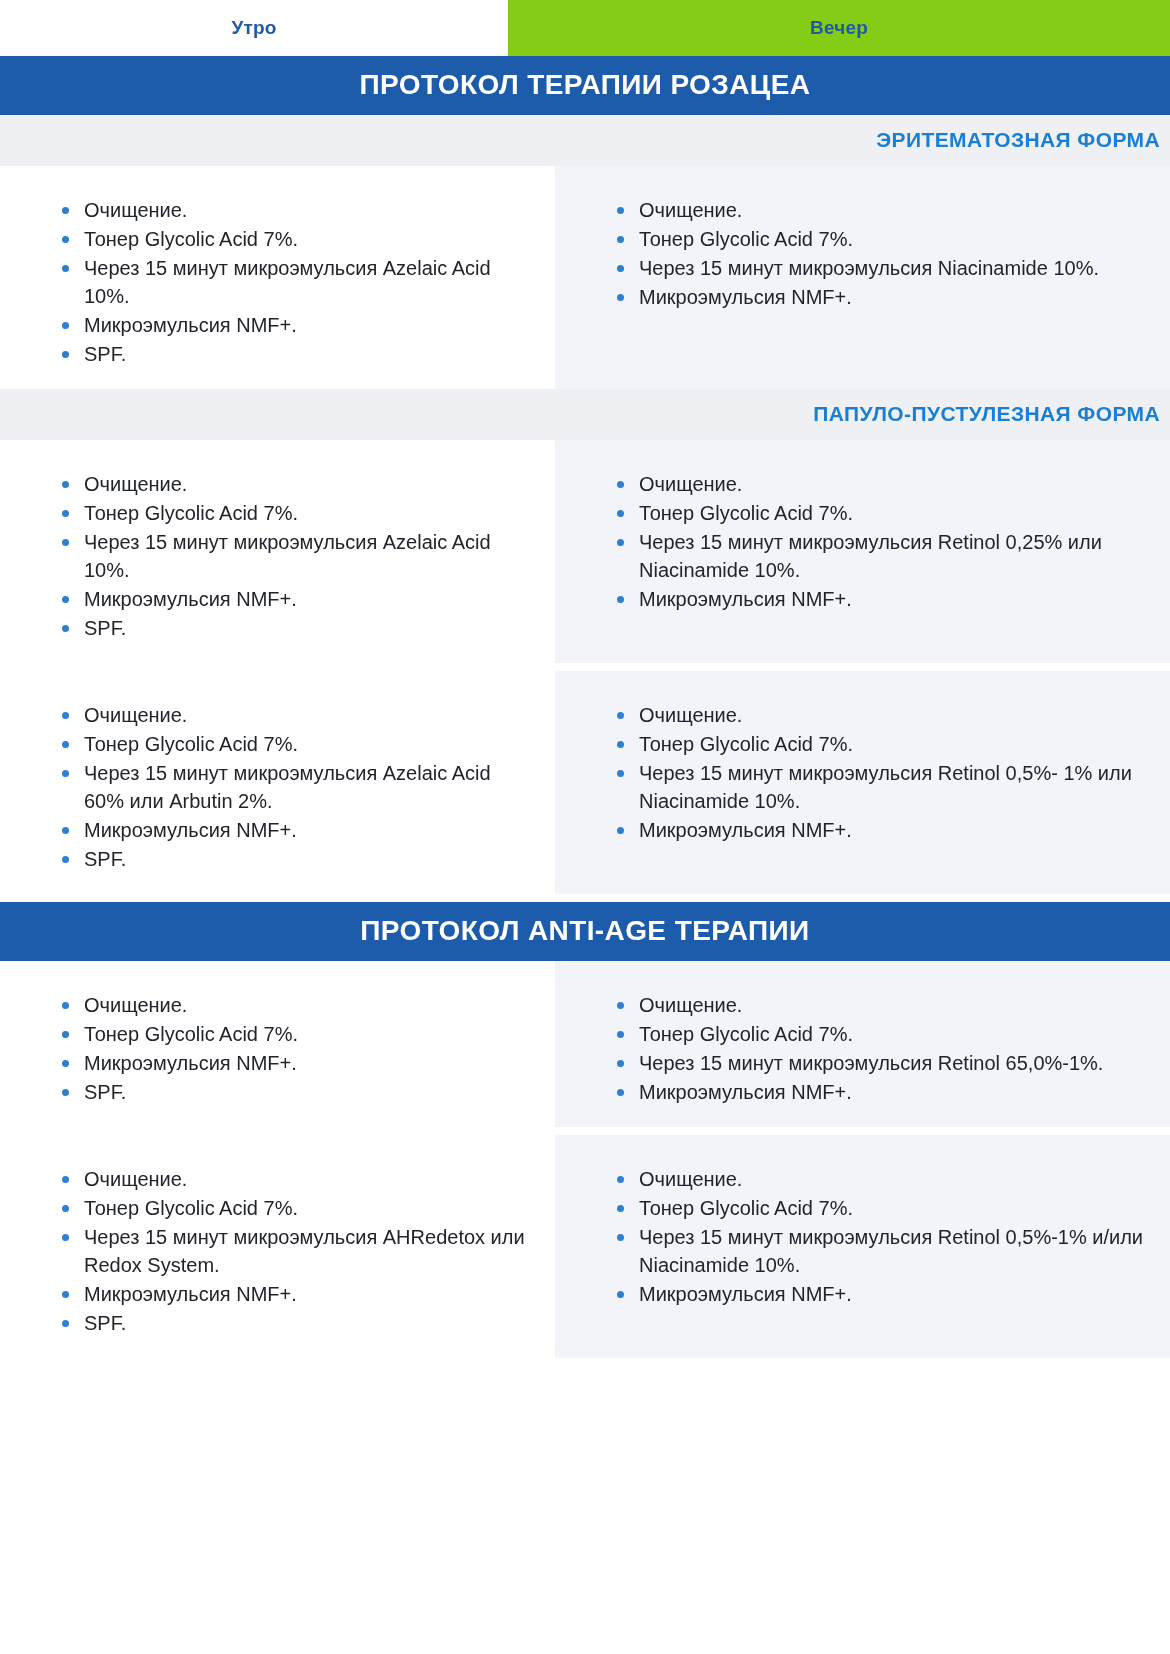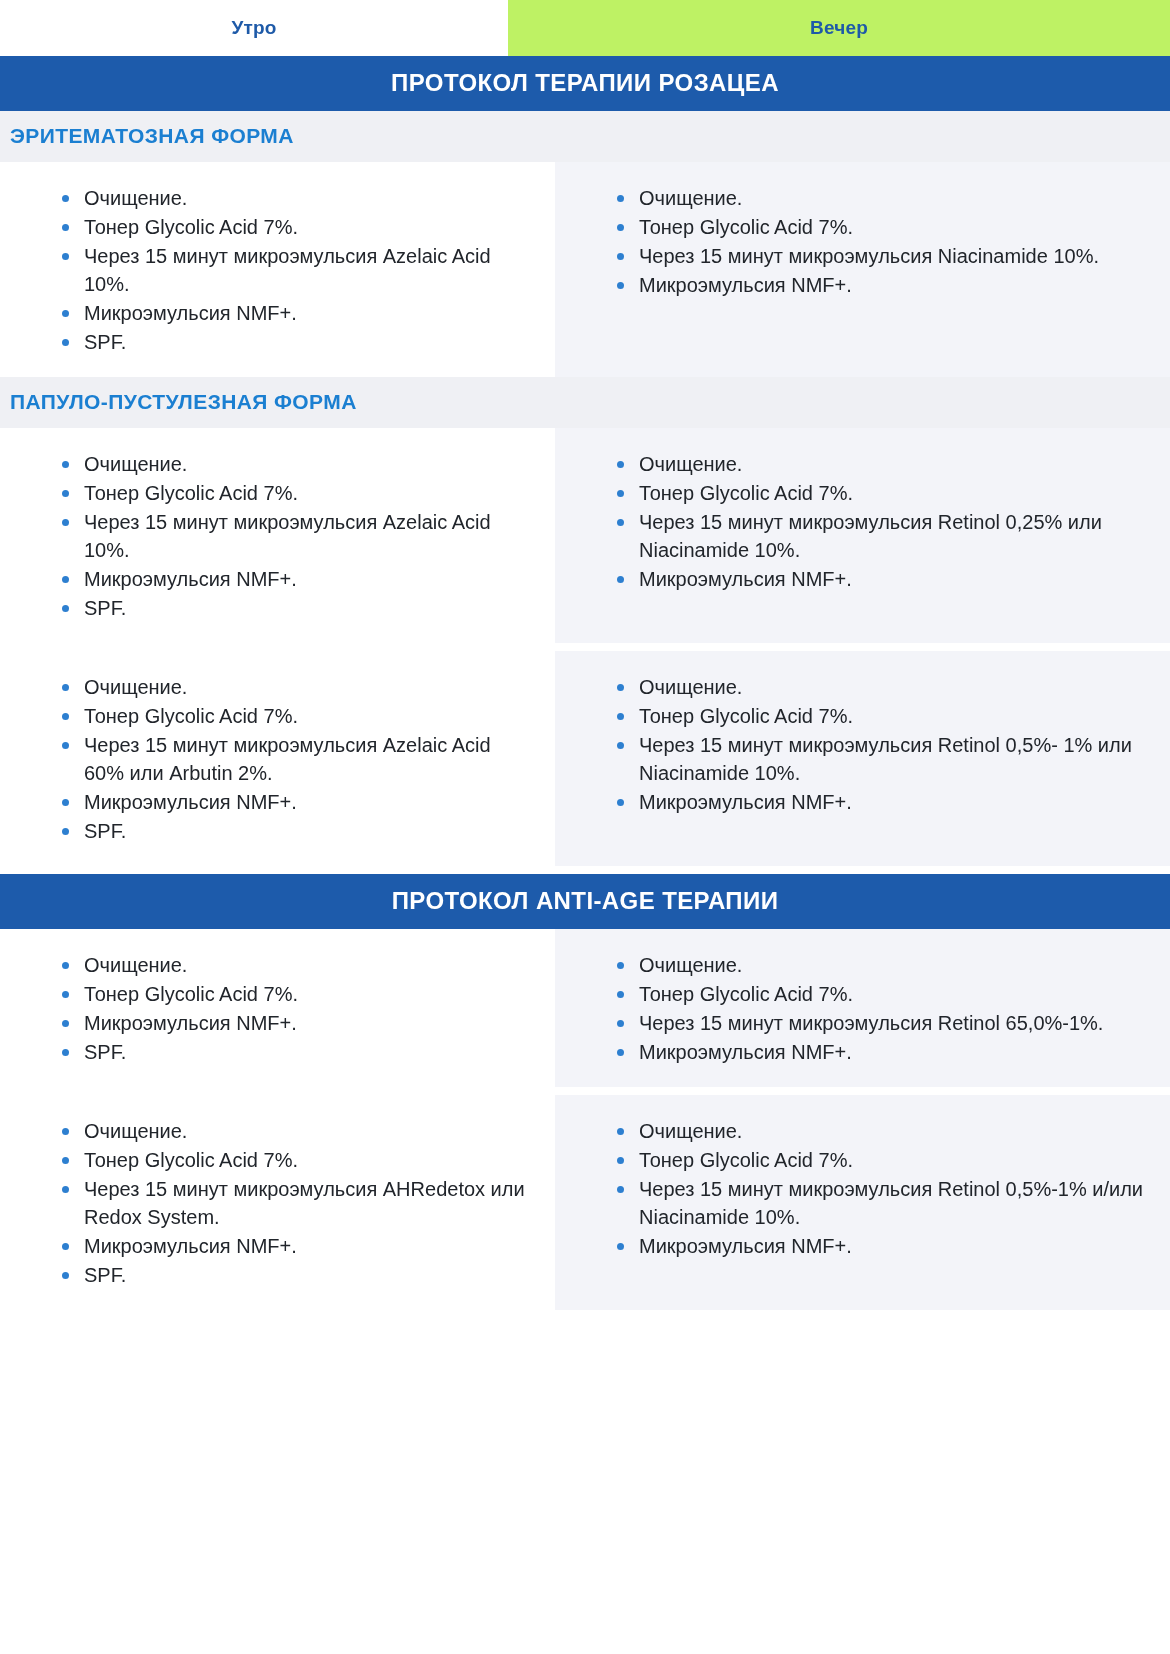--- a/index.html
+++ b/index.html
@@ -25,52 +25,52 @@
   .col-head .cell {
     display: flex;
     align-items: center;
     justify-content: center;
     font-size: 19px;
     font-weight: bold;
     color: #1e5aa8;
     letter-spacing: .2px;
   }
   .cell.morning { width: 535px; background: #ffffff; }
-  .cell.evening { width: 697px; background: #bef264; }
+  .cell.evening { width: 697px; background: #84cc16; }
 
   
   .banner-blue {
     width: 100%;
     background: #1d5bab;
     color: #ffffff;
-    font-size: 24px;
+    font-size: 28px;
     font-weight: bold;
     text-align: center;
     letter-spacing: .4px;
     padding: 13px 10px 14px 10px;
   }
   .banner-light {
     width: 100%;
     background: #eff0f4;
     color: #1b7fd1;
     font-size: 21px;
     font-weight: bold;
-    text-align: left;
+    text-align: right;
     letter-spacing: .4px;
     padding: 13px 10px 14px 10px;
   }
 
   
   .block {
     display: flex;
     width: 100%;
     align-items: stretch;
   }
   .block .col {
-    padding: 22px 26px 20px 62px;
+    padding: 30px 26px 20px 62px;
   }
   .block .col.morning { width: 555px; background: #ffffff; }
   .block .col.evening { width: 615px; background: #f3f4f9; }
 
   ul.items { list-style: none; }
   ul.items li {
     position: relative;
     font-size: 20px;
     line-height: 28px;
     color: #21252b;

